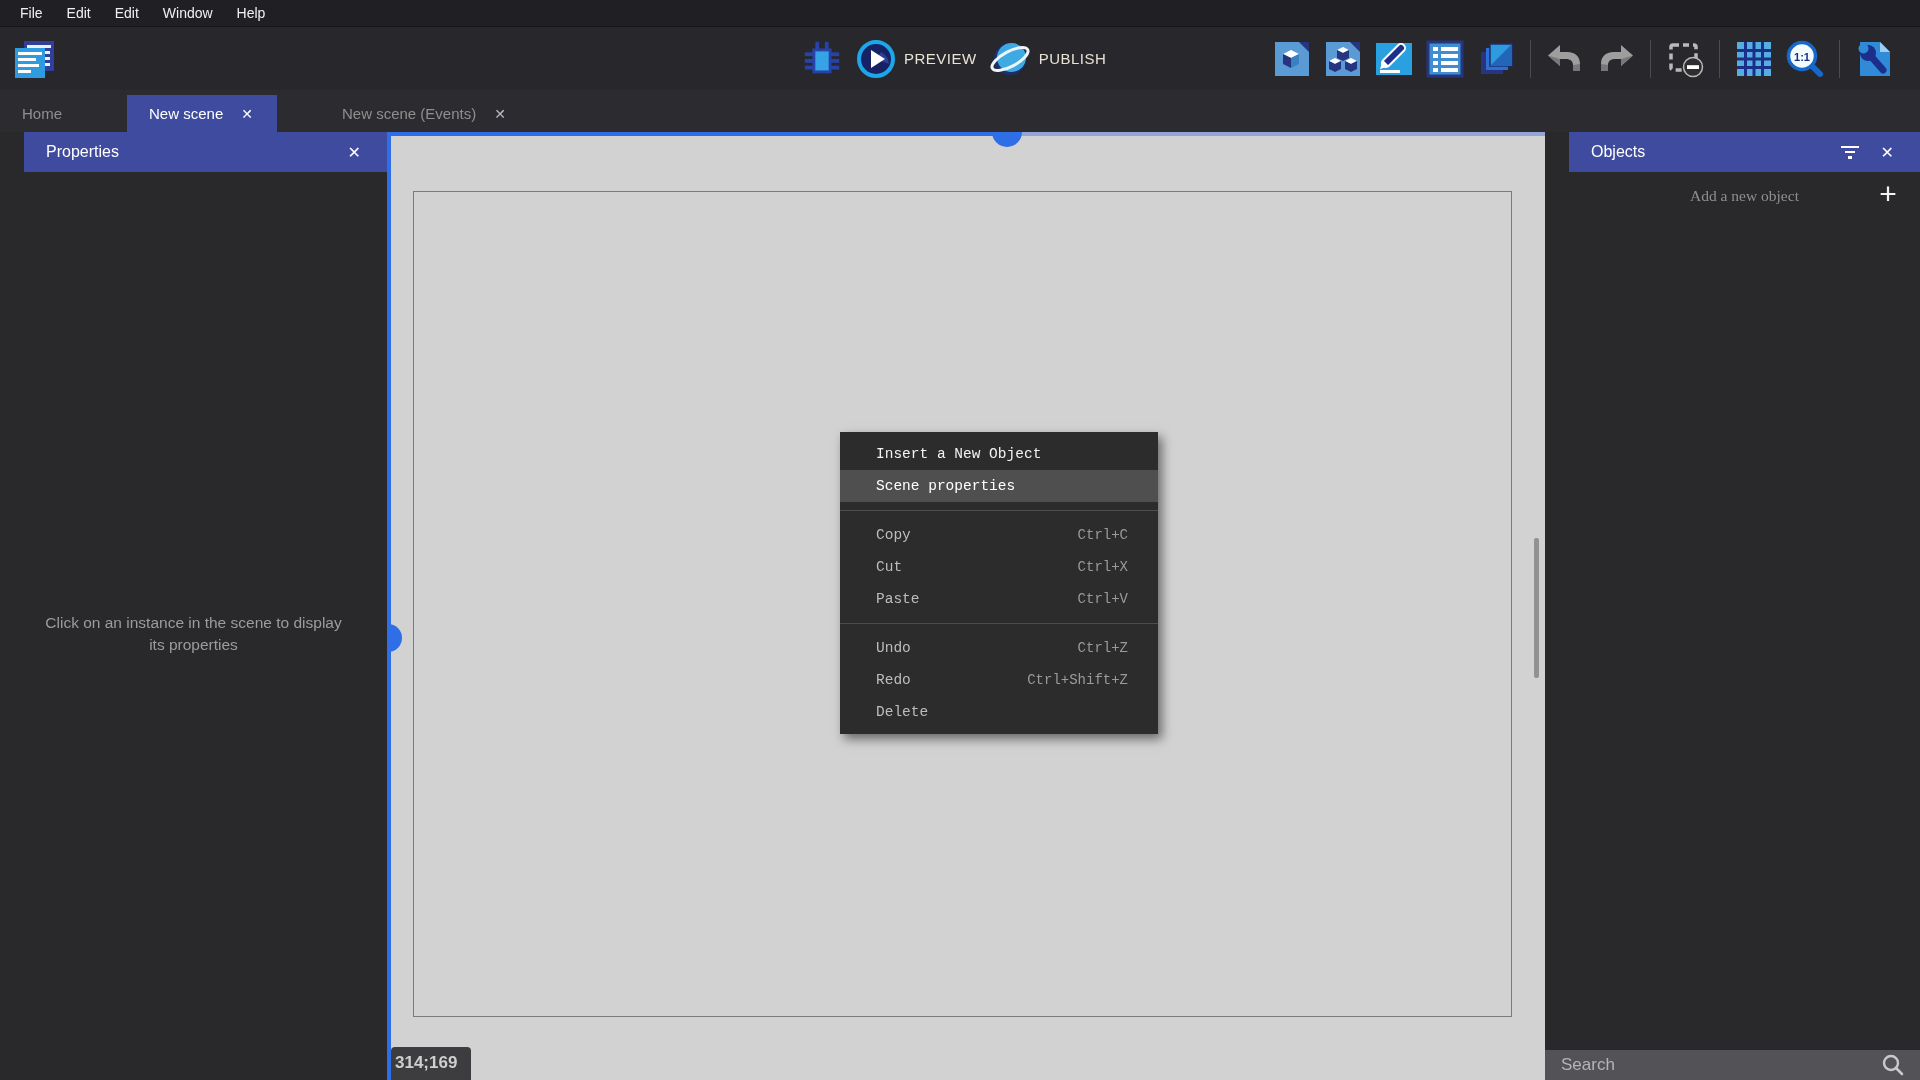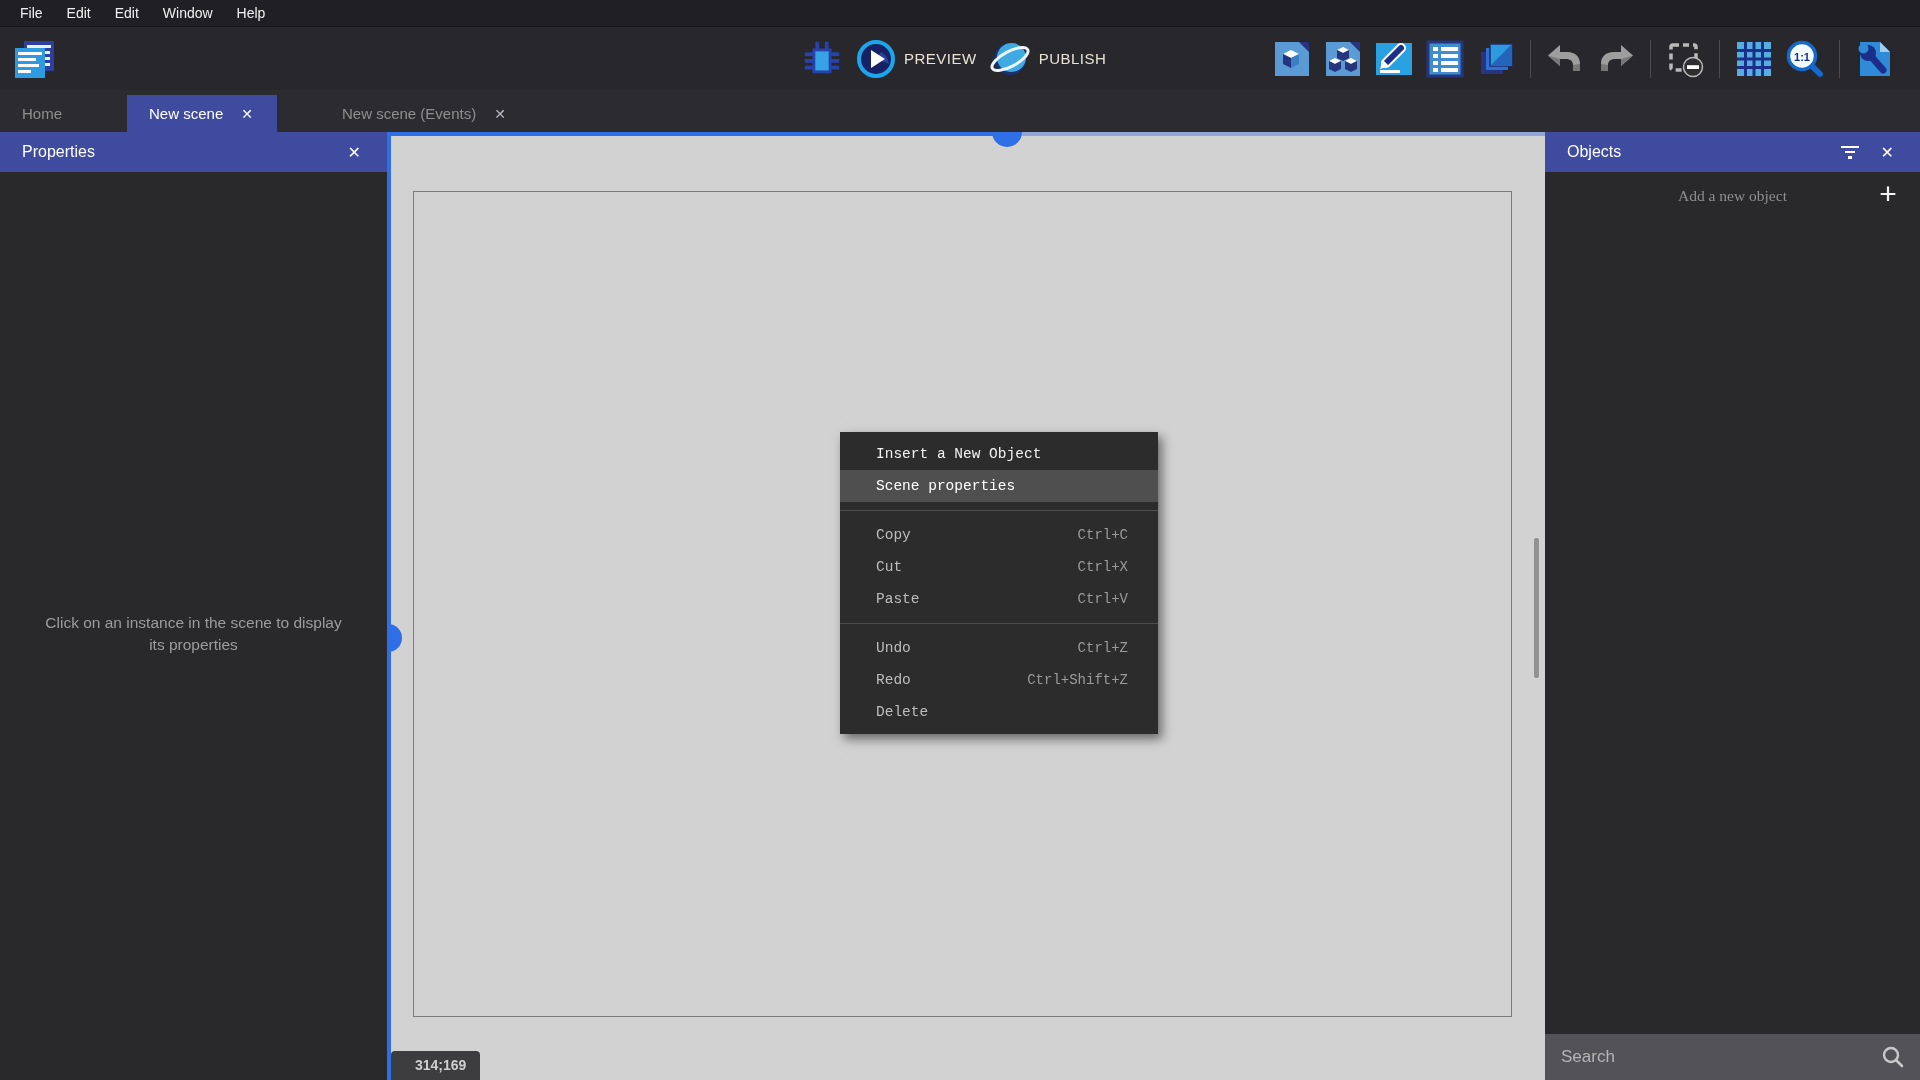--- a/index.html
+++ b/index.html
@@ -45,21 +45,21 @@
     height:37px; display:flex; align-items:center; gap:16px;
     padding:0 22px; font-size:15px; color:#8f8f8f; cursor:default; white-space:nowrap;
   }
   .tab.active { background:#3e4b9e; color:#ffffff; }
   .tab .tab-close { font-size:14px; color:#b9b9c4; padding:2px 2px; }
   .tab.active .tab-close { color:#ffffff; }
 
   
   .main { flex:1; display:flex; min-height:0; }
 
-  .side-panel { background:#29292c; position:relative; display:flex; flex-direction:column; }
+  .side-panel { background:#29292c; position:relative; display:flex; flex-direction:column;padding-left:24px; }
   .panel-left  { width:387px; flex:0 0 387px; }
   .panel-right { width:375px; flex:0 0 375px; }
   .panel-header {
     height:40px; flex:0 0 40px; background:#3e4b9e; color:#fff;
     display:flex; align-items:center; padding:0 18px 0 22px; font-size:16px;
   }
   .panel-header .spacer { flex:1; }
   .panel-header .hdr-btn { color:#fff; font-size:16px; padding:0 8px; }
   .filter-icon { display:flex; flex-direction:column; align-items:center; gap:3px; margin-right:14px; }
   .filter-icon .f1 { width:18px; height:2px; background:#fff; }
@@ -72,21 +72,21 @@
   }
 
   
   .add-object-row { position:relative; height:48px; display:flex; align-items:center; }
   .add-object-label { width:100%; text-align:center; color:#8f8f8f; font-size:15.5px;font-family:Liberation Serif, serif; }
   .add-object-plus {
     position:absolute; right:14px; top:4px; color:#f2f2f2; font-size:30px;
     font-weight:300; line-height:36px; width:36px; text-align:center;
   }
   .search-bar {
-    position:absolute; bottom:0; left:0; width:100%; height:46px; background:#525257;
+    position:absolute; bottom:0; left:0; width:100%; height:30px; background:#525257;
     display:flex; align-items:center; padding:0 14px 0 16px;
   }
   .search-input {
     flex:1; background:transparent; border:none; outline:none;
     color:#d8d8d8; font-size:17px; font-family:"Liberation Sans", sans-serif;
   }
   .search-input::placeholder { color:#b5b5b5; opacity:1; }
 
   
   .canvas { flex:1; position:relative; background:#d2d2d2; overflow:hidden; }
@@ -104,21 +104,21 @@
   .vscroll-dot {
     position:absolute; left:-13px; top:492px; width:28px; height:28px;
     border-radius:50%; background:#2e6fe8;
   }
   .right-scroll-thumb {
     position:absolute; right:6px; top:406px; width:5px; height:140px;
     background:#929292; border-radius:2px;
   }
   .coord-badge {
     position:absolute; left:4px; bottom:0; background:#3d3d40; color:#cfcfcf;
-    font-size:14px; font-weight:bold; padding:6px 14px 7px 24px;
+    font-size:17px; font-weight:bold; padding:6px 14px 7px 4px;
     border-radius:4px 4px 0 0;
   }
 
   
   .context-menu {
     position:absolute; left:453px; top:300px; width:318px;
     background:#2c2c2c; padding:6px 0 6px 0;
     box-shadow:4px 5px 10px rgba(0,0,0,0.5);
     font-family:Liberation Mono, monospace;
   }

